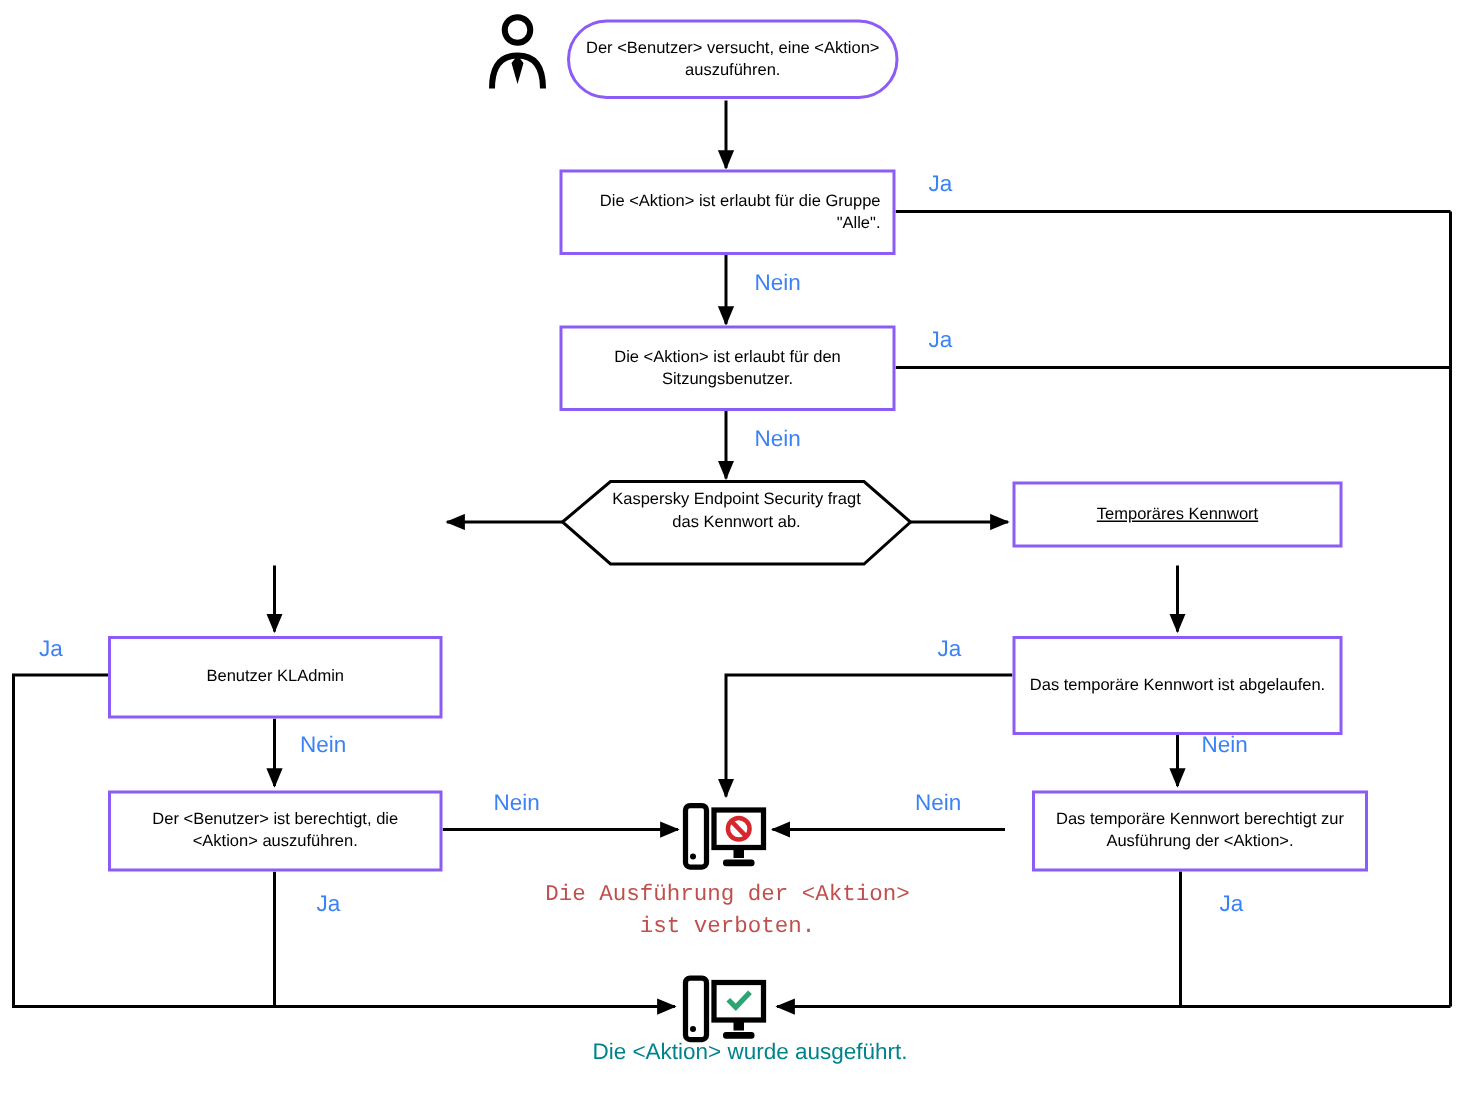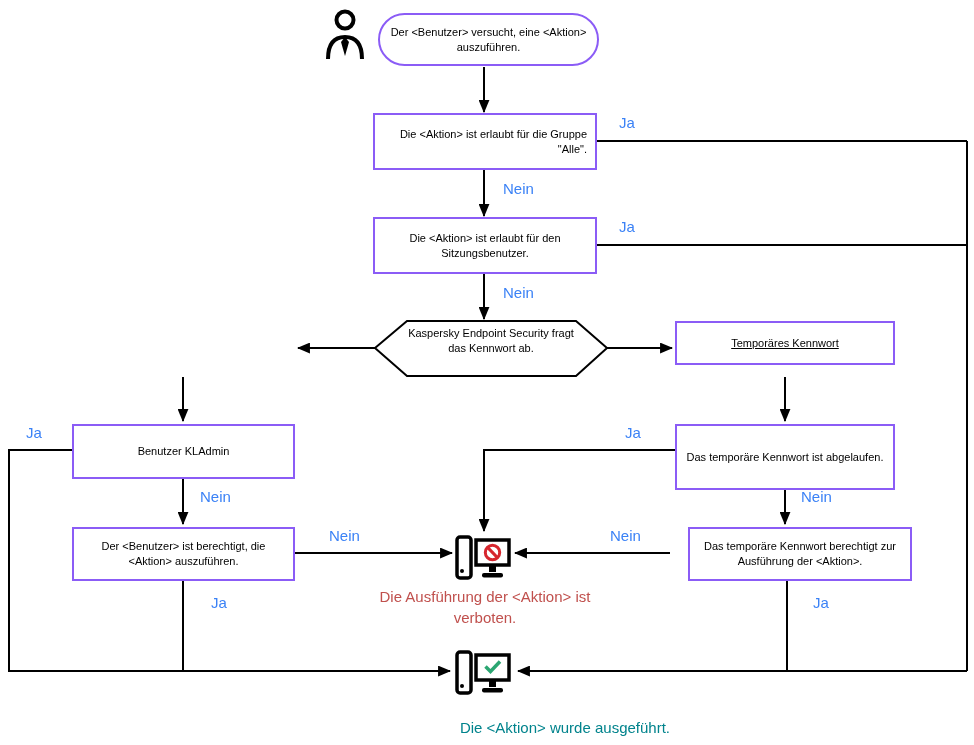--- a/index.html
+++ b/index.html
@@ -131,16 +131,16 @@
 
   <svg class="icon" style="left:454px;top:650px;" width="58" height="48" viewBox="0 0 58 48">
     <rect x="3" y="2" width="14" height="41" rx="3" fill="#fff" stroke="#000" stroke-width="3.5"></rect>
     <circle cx="8" cy="36" r="2" fill="#000"></circle>
     <rect x="22" y="5" width="33" height="25" fill="#fff" stroke="#000" stroke-width="3.5"></rect>
     <rect x="35" y="30" width="7" height="7" fill="#000"></rect>
     <rect x="28" y="38" width="21" height="4.5" rx="2" fill="#000"></rect>
     <path d="M31.5,16.5 l5,5 l9.5,-10" fill="none" stroke="#2ba672" stroke-width="3.5"></path>
   </svg>
 
-  <div class="result-text" style="left:360px;top:586px;width:250px;color:#c0504d;">Die Ausführung der &lt;Aktion&gt; ist verboten.</div>
-  <div class="result-text" style="left:330px;top:717px;width:340px;color:#00838c;text-align:right;">Die &lt;Aktion&gt; wurde ausgeführt.</div>
+  <div class="result-text" style="left:360px;top:586px;width:250px;color:#c0504d;font-family:Liberation Mono, monospace;">Die Ausführung der &lt;Aktion&gt; ist verboten.</div>
+  <div class="result-text" style="left:330px;top:691px;width:340px;color:#00838c;">Die &lt;Aktion&gt; wurde ausgeführt.</div>
 
 </div>
 
 </body></html>

